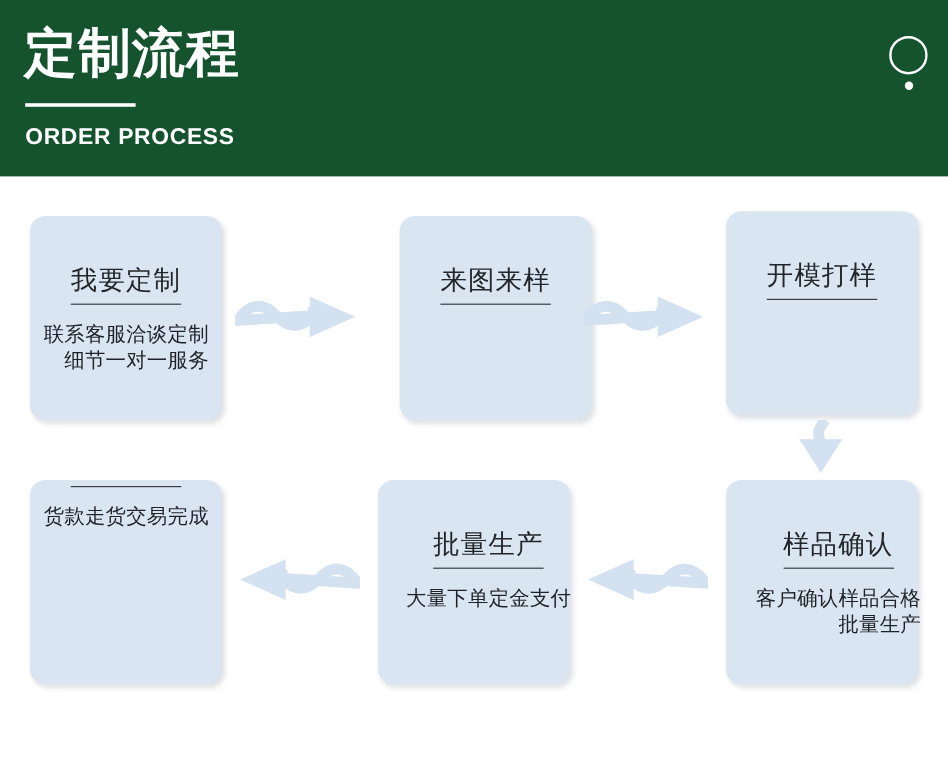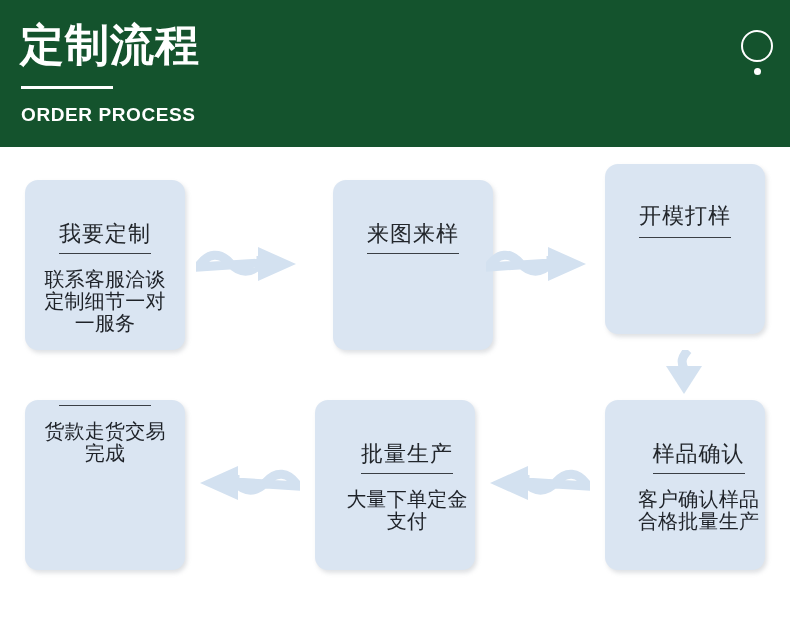--- a/index.html
+++ b/index.html
@@ -98,31 +98,31 @@
   }
   .card-rule {
     margin-top: 5px;
     width: 92px;
     height: 1px;
     background: #3a3f45;
   }
   .card-body {
     margin-top: 14px;
     width: 138px;
-    font-size: 20px;
+    font-size: 17px;
     line-height: 22px;
     color: #1e2228;
-    text-align: center;
+    text-align: right;
     letter-spacing: 0.2px;
   }
 
   
   #card-1 { left: 25px;  top: 180px; }
   #card-2 { left: 333px; top: 180px; }
-  #card-3 { left: 605px; top: 164px; font-family: Liberation Mono, monospace; }
+  #card-3 { left: 605px; top: 176px; }
   #card-4 { left: 605px; top: 400px; padding-left: 27px; }
   #card-5 { left: 315px; top: 400px; padding-left: 24px; }
   #card-6 { left: 25px;  top: 400px; }
 
   
   .arrow {
     position: absolute;
   }
   .arrow svg { display: block; }
 

